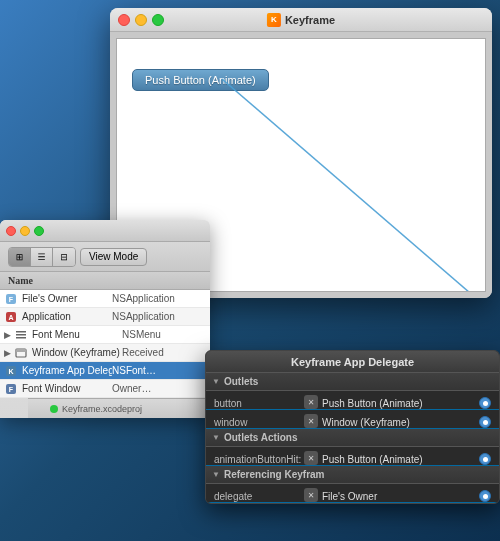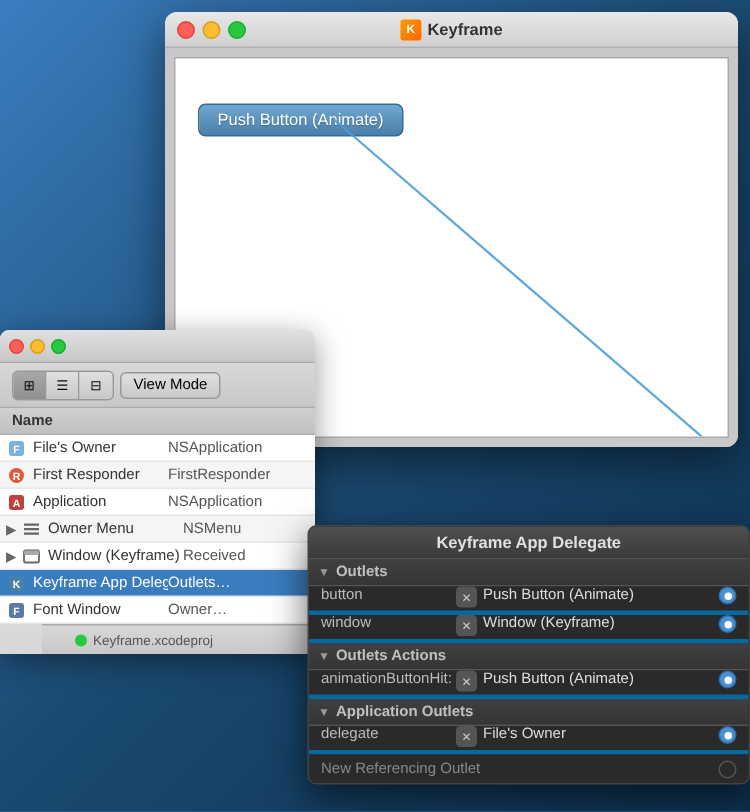--- a/index.html
+++ b/index.html
@@ -201,20 +201,21 @@
       align-items: center;
     }
 
     .inspector-header {
       height: 18px;
       background: linear-gradient(to bottom, #d0d0d0, #c0c0c0);
       display: flex;
       align-items: center;
       padding: 0 8px;
       border-bottom: 1px solid #aaa;
+      font-family: Liberation Serif, serif;
     }
 
     .col-header {
       font-size: 10px;
       font-weight: 700;
       color: #333;
     }
 
     .inspector-rows {
       background: white;
@@ -329,23 +330,23 @@
     }
 
     .section-triangle {
       font-size: 8px;
       color: #999;
     }
 
     .delegate-row {
       height: 19px;
       display: flex;
-      align-items: flex-start;
+      align-items: flex-end;
       padding: 0 8px;
-      border-bottom: 3px solid #0369a1;
+      border-bottom: 1px solid #0369a1;
       background: #2a2a2a;
     }
 
     .delegate-row-name {
       flex: 0 0 90px;
       font-size: 10px;
       color: #bbb;
     }
 
     .delegate-row-x {
@@ -465,30 +466,20 @@
       <div class="row-icon">
         <svg width="12" height="12" viewBox="0 0 12 12">
             <rect x="1" y="1" width="10" height="10" rx="2" fill="#5a9fd4" opacity="0.8"></rect>
             <text x="6" y="9" text-anchor="middle" font-size="7" fill="white" font-weight="bold">F</text>
           </svg>
       </div>
       <span class="row-name">File's Owner</span>
       <span class="row-value">NSApplication</span>
     </div>
 
-    <div class="inspector-row">
-      <div class="row-icon">
-        <svg width="12" height="12" viewBox="0 0 12 12">
-            <circle cx="6" cy="6" r="5" fill="#e05a3a"></circle>
-            <text x="6" y="9" text-anchor="middle" font-size="7" fill="white" font-weight="bold">R</text>
-          </svg>
-      </div>
-      <span class="row-name">First Responder</span>
-      <span class="row-value">FirstResponder</span>
-    </div>
 
     <div class="inspector-row">
       <div class="row-icon">
         <svg width="12" height="12" viewBox="0 0 12 12">
             <rect x="1" y="1" width="10" height="10" rx="2" fill="#c04040"></rect>
             <text x="6" y="9" text-anchor="middle" font-size="7" fill="white" font-weight="bold">A</text>
           </svg>
       </div>
       <span class="row-name">Application</span>
       <span class="row-value">NSApplication</span>
@@ -496,21 +487,21 @@
 
     <div class="inspector-row">
       <span class="expand-arrow">▶</span>
       <div class="row-icon">
         <svg width="12" height="12" viewBox="0 0 12 12">
             <rect x="1" y="2" width="10" height="1.5" fill="#666"></rect>
             <rect x="1" y="5" width="10" height="1.5" fill="#666"></rect>
             <rect x="1" y="8" width="10" height="1.5" fill="#666"></rect>
           </svg>
       </div>
-      <span class="row-name">Owner Menu</span>
+      <span class="row-name">Font Menu</span>
       <span class="row-value">NSMenu</span>
     </div>
 
     <div class="inspector-row">
       <span class="expand-arrow">▶</span>
       <div class="row-icon">
         <svg width="12" height="12" viewBox="0 0 12 12">
             <rect x="1" y="2" width="10" height="8" rx="1" fill="none" stroke="#666" stroke-width="1.2"></rect>
             <rect x="1" y="2" width="10" height="3" rx="1" fill="#aaa"></rect>
           </svg>
@@ -520,21 +511,21 @@
     </div>
 
     <div class="inspector-row selected-row">
       <div class="row-icon">
         <svg width="12" height="12" viewBox="0 0 12 12">
             <rect x="1" y="1" width="10" height="10" rx="2" fill="#4a7fa8"></rect>
             <text x="6" y="9" text-anchor="middle" font-size="7" fill="white" font-weight="bold">K</text>
           </svg>
       </div>
       <span class="row-name">Keyframe App Delegate</span>
-      <span class="row-value">Outlets…</span>
+      <span class="row-value">NSFont…</span>
     </div>
 
     <div class="inspector-row">
       <div class="row-icon">
         <svg width="12" height="12" viewBox="0 0 12 12">
             <rect x="1" y="1" width="10" height="10" rx="2" fill="#5a7aa8"></rect>
             <text x="6" y="9" text-anchor="middle" font-size="7" fill="white" font-weight="bold">F</text>
           </svg>
       </div>
       <span class="row-name">Font Window</span>
@@ -573,25 +564,21 @@
   </div>
   <div class="delegate-row">
     <span class="delegate-row-name">animationButtonHit:</span>
     <div class="delegate-row-x">✕</div>
     <span class="delegate-row-value">Push Button (Animate)</span>
     <div class="delegate-row-radio filled"></div>
   </div>
 
   <div class="section-header">
     <span class="section-triangle">▼</span>
-    <span>Application Outlets</span>
+    <span>Referencing Keyfram</span>
   </div>
   <div class="delegate-row">
     <span class="delegate-row-name">delegate</span>
     <div class="delegate-row-x">✕</div>
     <span class="delegate-row-value">File's Owner</span>
     <div class="delegate-row-radio filled"></div>
   </div>
-  <div class="new-ref-row">
-    <span class="new-ref-name">New Referencing Outlet</span>
-    <div class="new-ref-radio"></div>
-  </div>
 </div>
 
 </body></html>

